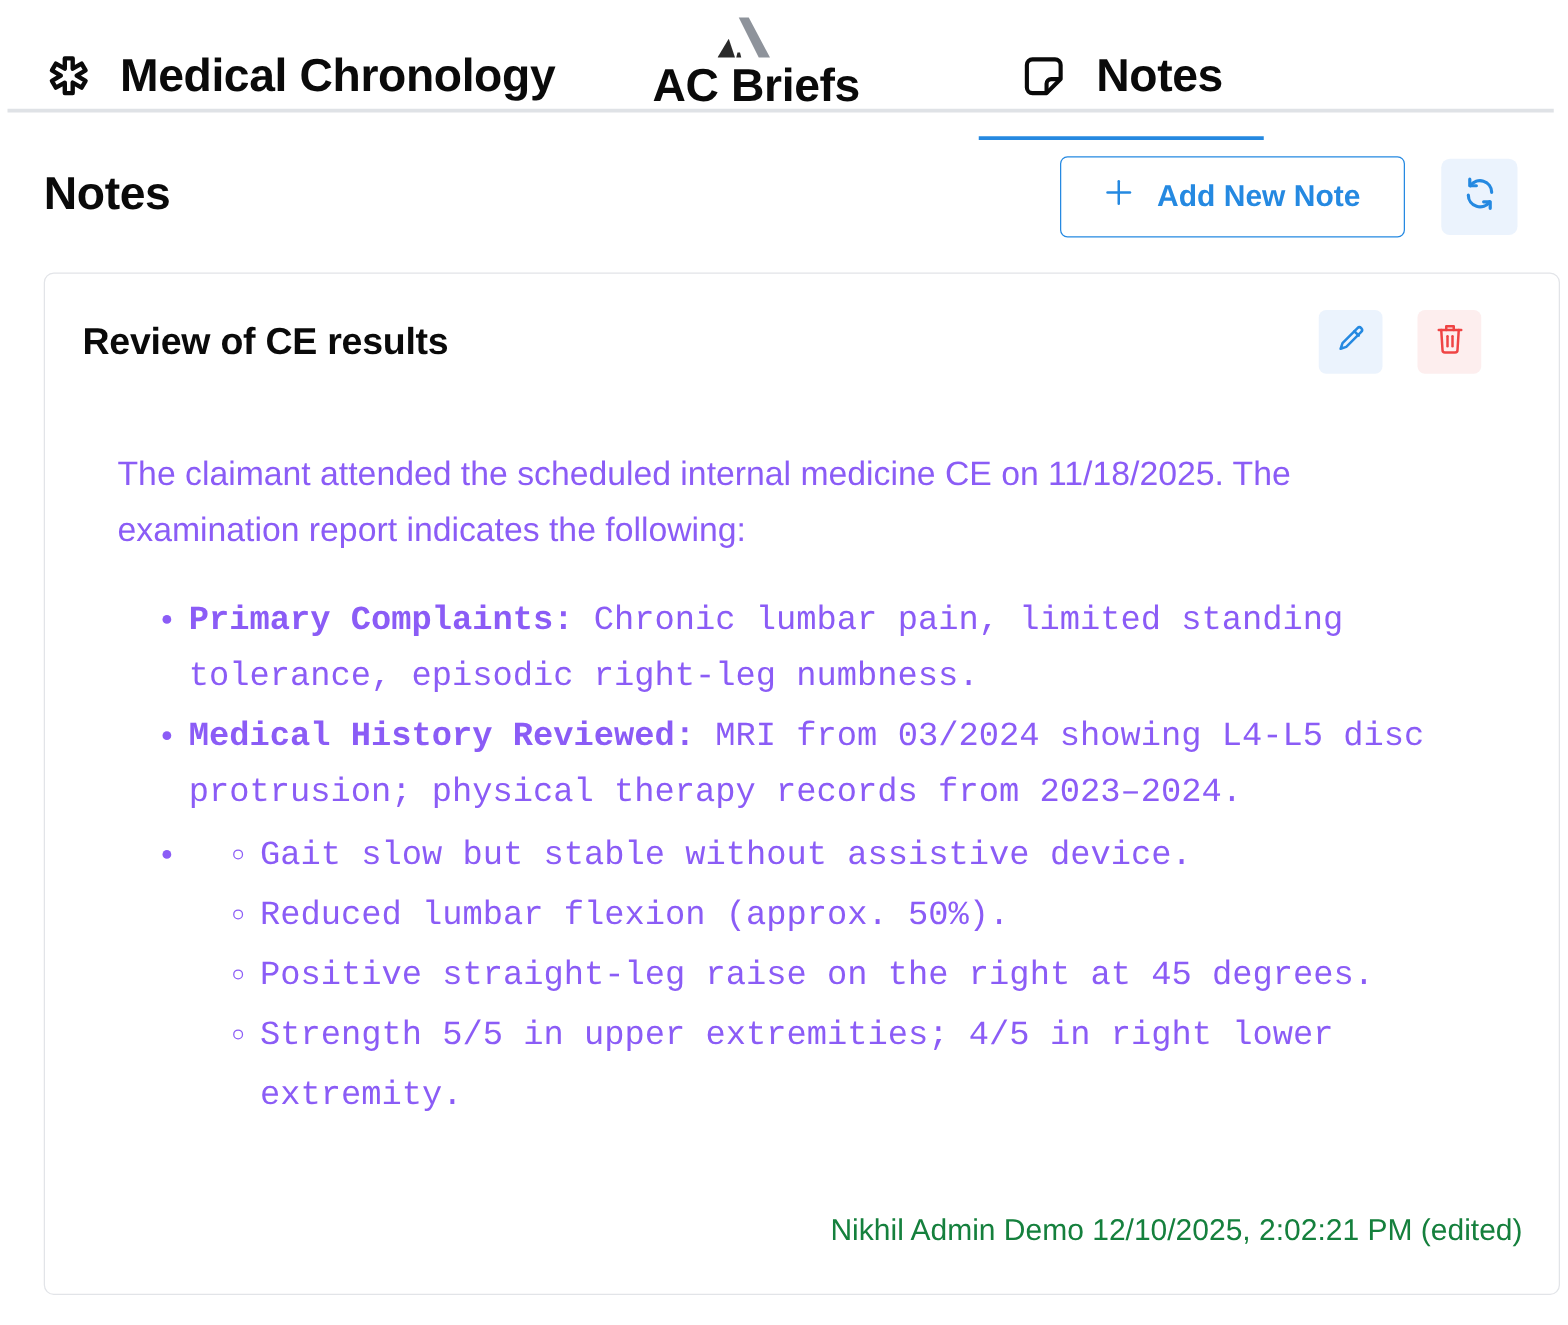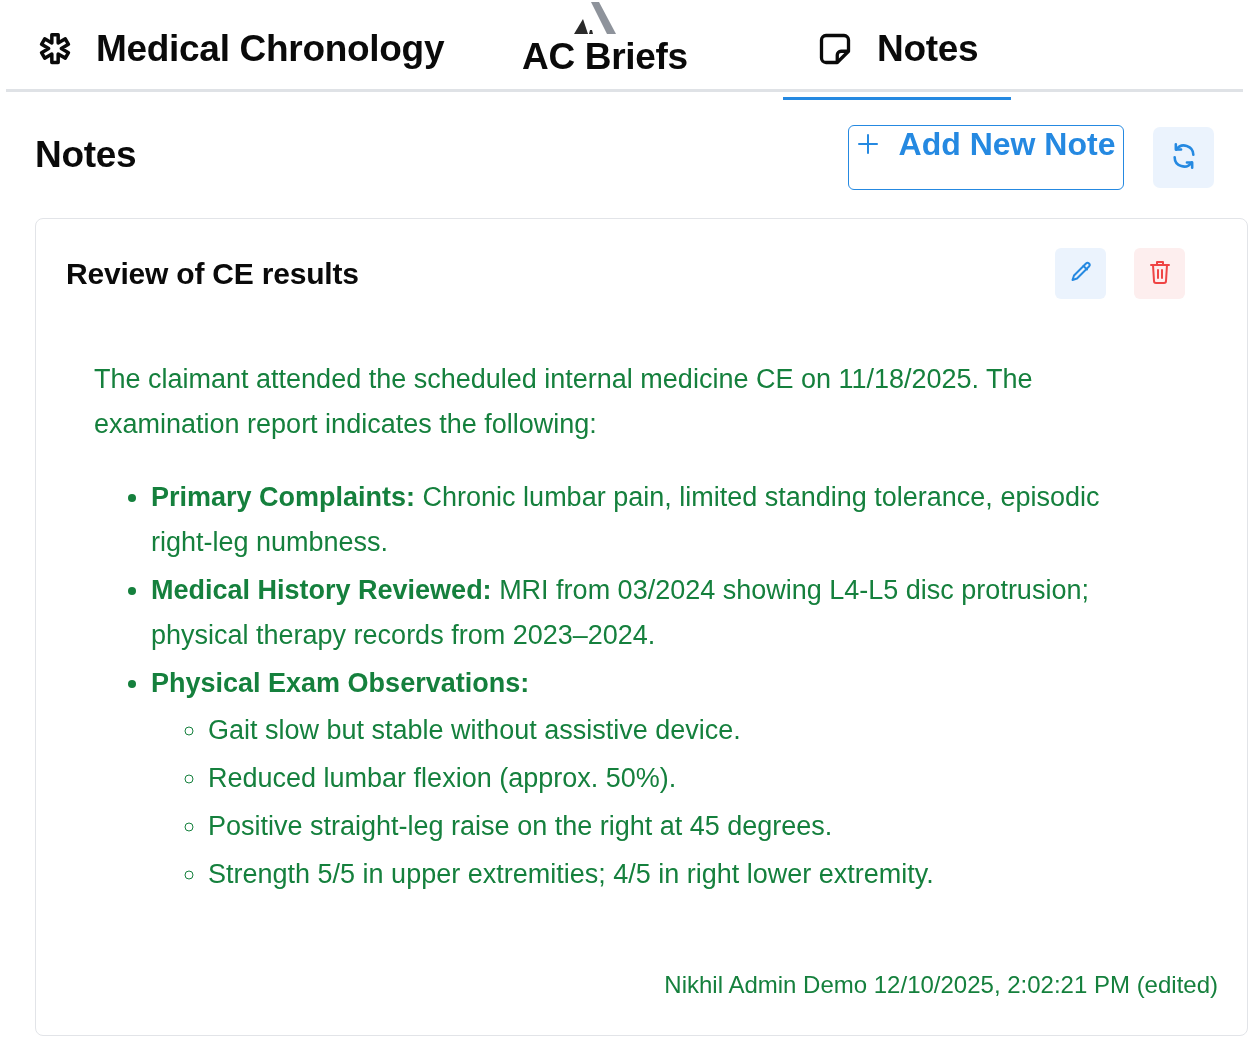--- a/index.html
+++ b/index.html
@@ -7,23 +7,23 @@
       width: 1254px;
       height: 1060px;
       background: #ffffff;
       font-family: "Liberation Sans", "DejaVu Sans", sans-serif;
       color: #0a0a0a;
       overflow: hidden;
     }
     .tabbar {
       position: absolute;
       left: 6px;
-      top: 0;
+      top: 12px;
       width: 1237px;
-      height: 92px;
+      height: 78px;
       border-bottom: 3px solid #dfe2e6;
     }
     .tab {
       position: absolute;
       top: 0;
       height: 97px;
       display: flex;
       align-items: center;
       cursor: pointer;
     }
@@ -64,25 +64,25 @@
     .add-btn {
       position: absolute;
       left: 848px;
       top: 125px;
       width: 276px;
       height: 65px;
       border: 1.5px solid #2589e1;
       border-radius: 6px;
       background: #fff;
       display: flex;
-      align-items: flex-start;
+      align-items: center;
       justify-content: center;
       gap: 20px;
       color: #2589e1;
-      font-size: 32px;
+      font-size: 24px;
       font-weight: 700;
       cursor: pointer;
     }
     .refresh-btn {
       position: absolute;
       left: 1153px;
       top: 127px;
       width: 61px;
       height: 61px;
       border-radius: 7px;
@@ -124,29 +124,29 @@
     .edit-btn { left: 1019px; background: #ebf3fd; }
     .delete-btn { left: 1098px; background: #fdeeee; }
 
     .note-body {
       position: absolute;
       left: 58px;
       top: 138px;
       width: 1060px;
       font-size: 27px;
       line-height: 45px;
-      color: #15803d;
+      color: #8b5cf6;
     }
     .note-body p { margin: 0; }
     .note-body ul.lvl1 {
       list-style: disc;
       margin-top: 28px;
       padding-left: 57px;
     }
-    .note-body ul.lvl1 > li { line-height: 45px; margin-bottom: 3px; }
+    .note-body ul.lvl1 > li { line-height: 45px; margin-bottom: 3px; font-family: Liberation Mono, monospace; }
     .note-body ul.lvl1 > li b { font-weight: 700; }
     .note-body ul.lvl2 {
       list-style: circle;
       padding-left: 57px;
     }
     .note-body ul.lvl2 > li { line-height: 48px; }
     .note-footer {
       position: absolute;
       right: 29px;
       top: 752px;
@@ -240,21 +240,21 @@
   <div class="note-body">
     <p>The claimant attended the scheduled internal medicine CE on 11/18/2025. The examination report indicates the following:</p>
     <ul class="lvl1">
       <li>
         <b>Primary Complaints:</b><span> Chronic lumbar pain, limited standing tolerance, episodic right-leg numbness.</span>
       </li>
       <li>
         <b>Medical History Reviewed:</b><span> MRI from 03/2024 showing L4-L5 disc protrusion; physical therapy records from 2023–2024.</span>
       </li>
       <li>
-        <b>Physical Exam Observations:</b><span></span>
+        <span></span>
         <ul class="lvl2">
           <li>Gait slow but stable without assistive device.</li>
           <li>Reduced lumbar flexion (approx. 50%).</li>
           <li>Positive straight-leg raise on the right at 45 degrees.</li>
           <li>Strength 5/5 in upper extremities; 4/5 in right lower extremity.</li>
         </ul>
       </li>
     </ul>
   </div>
 

